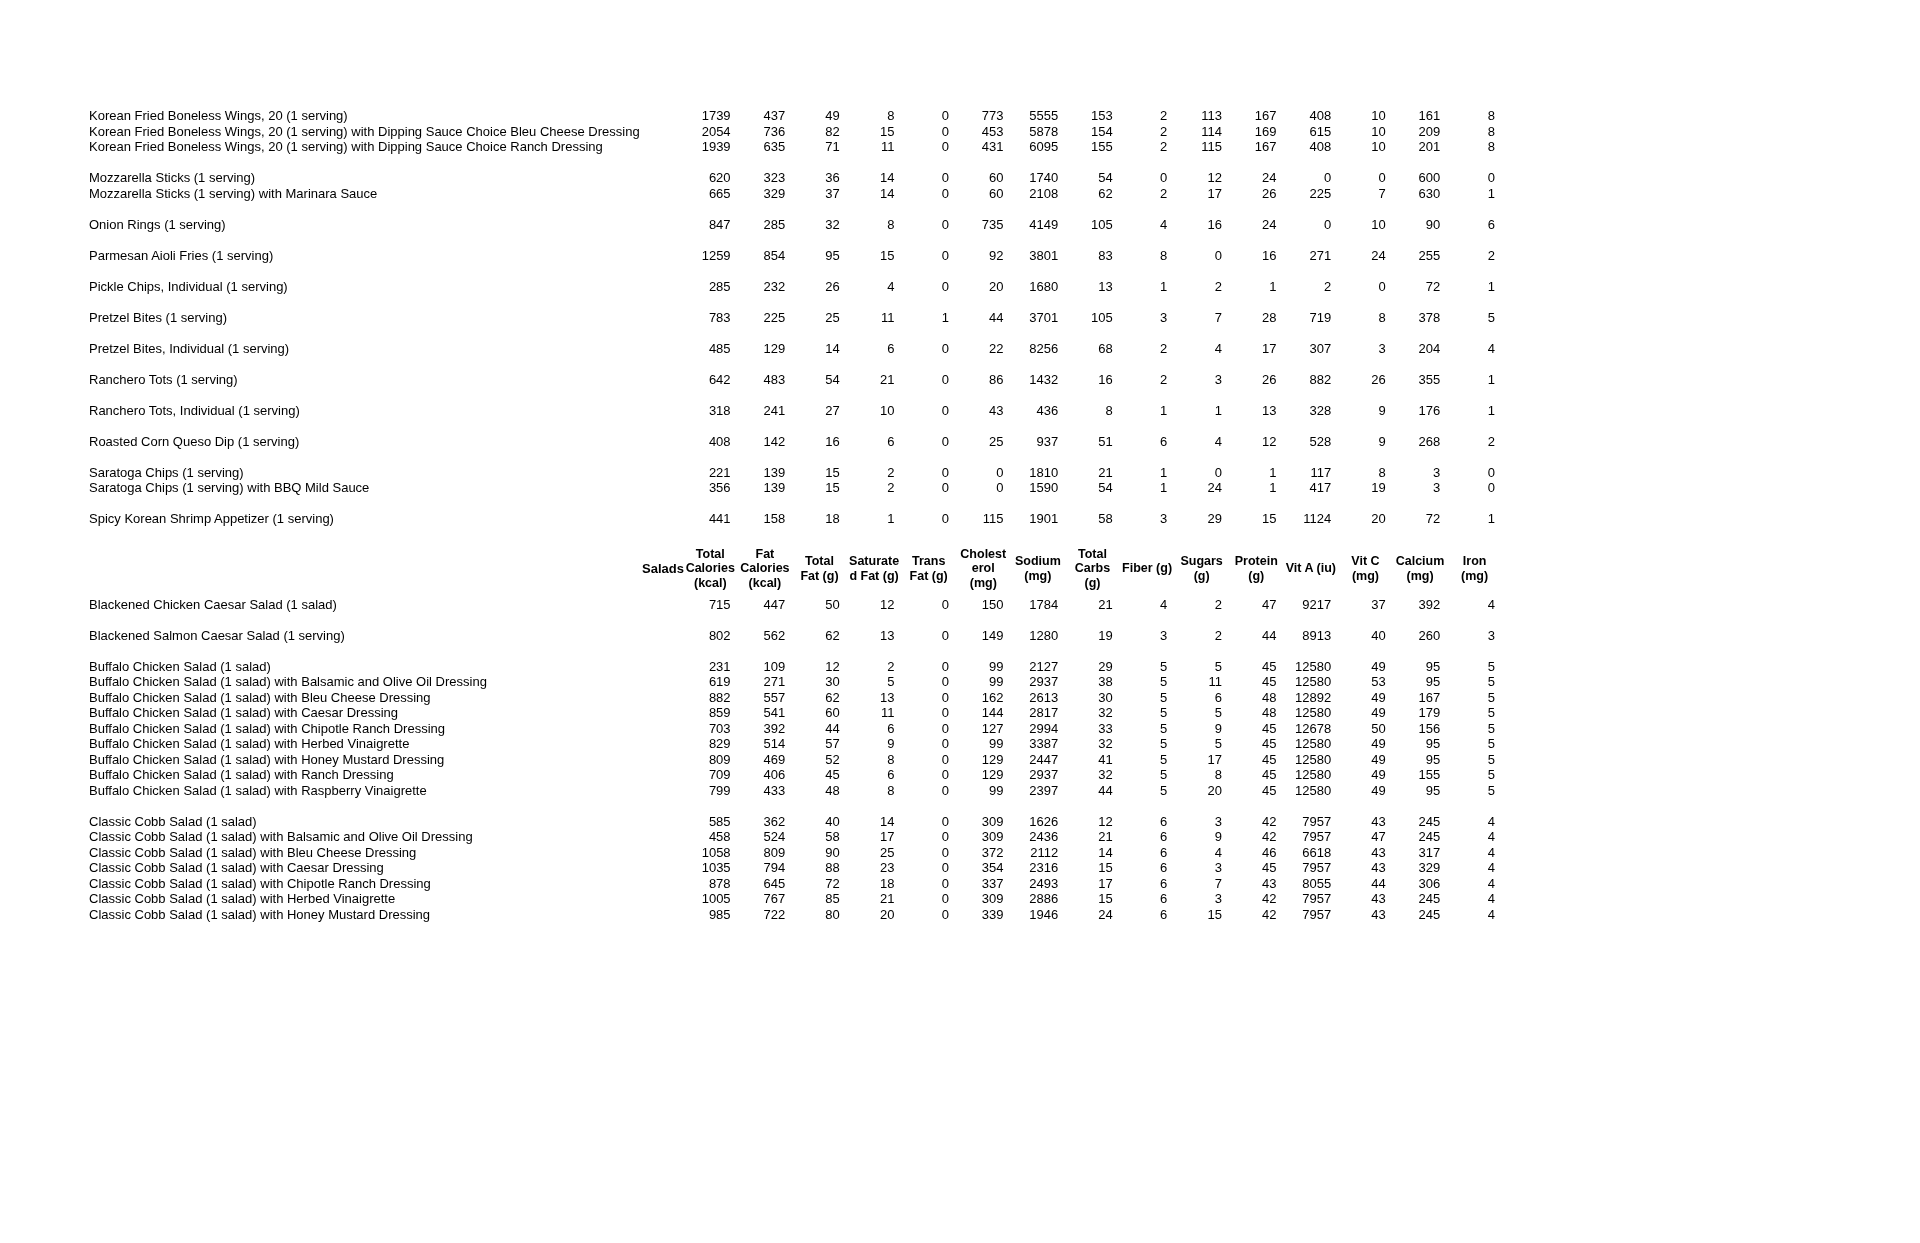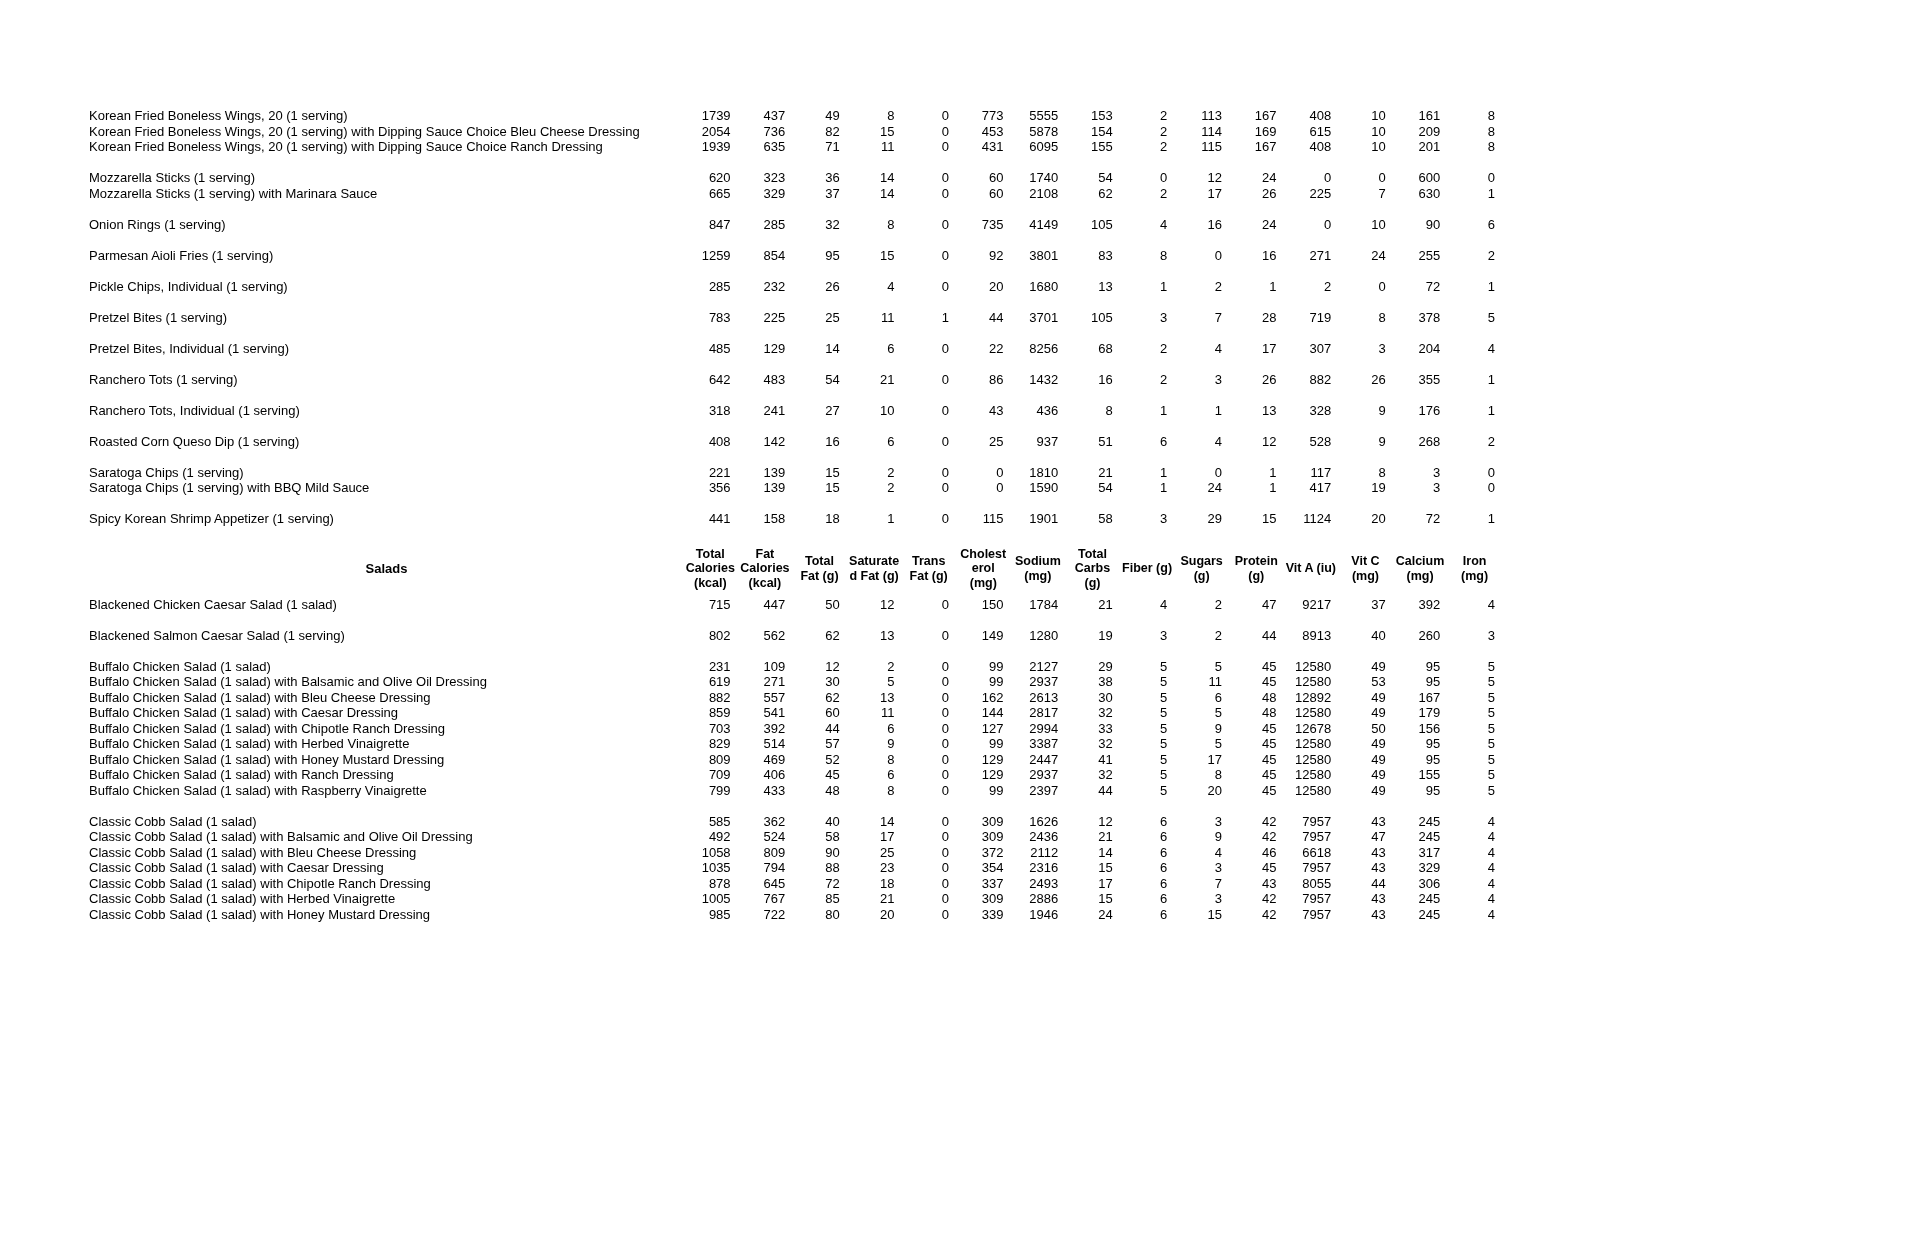--- a/index.html
+++ b/index.html
@@ -38,21 +38,21 @@
     white-space: nowrap;
   }
   .header-row {
     display: flex;
     align-items: center;
     height: 56px;
     margin-top: 14px;
   }
   .header-name {
     width: 595px;
-    text-align: center;
+    text-align: right;
     font-weight: bold;
     font-size: 13px;
   }
   .header-num {
     width: 54.6px;
     text-align: center;
     font-weight: bold;
     font-size: 12.5px;
     line-height: 14.5px;
     white-space: pre-line;
@@ -611,21 +611,21 @@
       <div class="num-cell">6</div>
       <div class="num-cell">3</div>
       <div class="num-cell">42</div>
       <div class="num-cell">7957</div>
       <div class="num-cell">43</div>
       <div class="num-cell">245</div>
       <div class="num-cell">4</div>
     </div>
     <div class="row">
       <div class="name-cell">Classic Cobb Salad (1 salad) with Balsamic and Olive Oil Dressing</div>
-      <div class="num-cell">492</div>
+      <div class="num-cell">458</div>
       <div class="num-cell">524</div>
       <div class="num-cell">58</div>
       <div class="num-cell">17</div>
       <div class="num-cell">0</div>
       <div class="num-cell">309</div>
       <div class="num-cell">2436</div>
       <div class="num-cell">21</div>
       <div class="num-cell">6</div>
       <div class="num-cell">9</div>
       <div class="num-cell">42</div>

